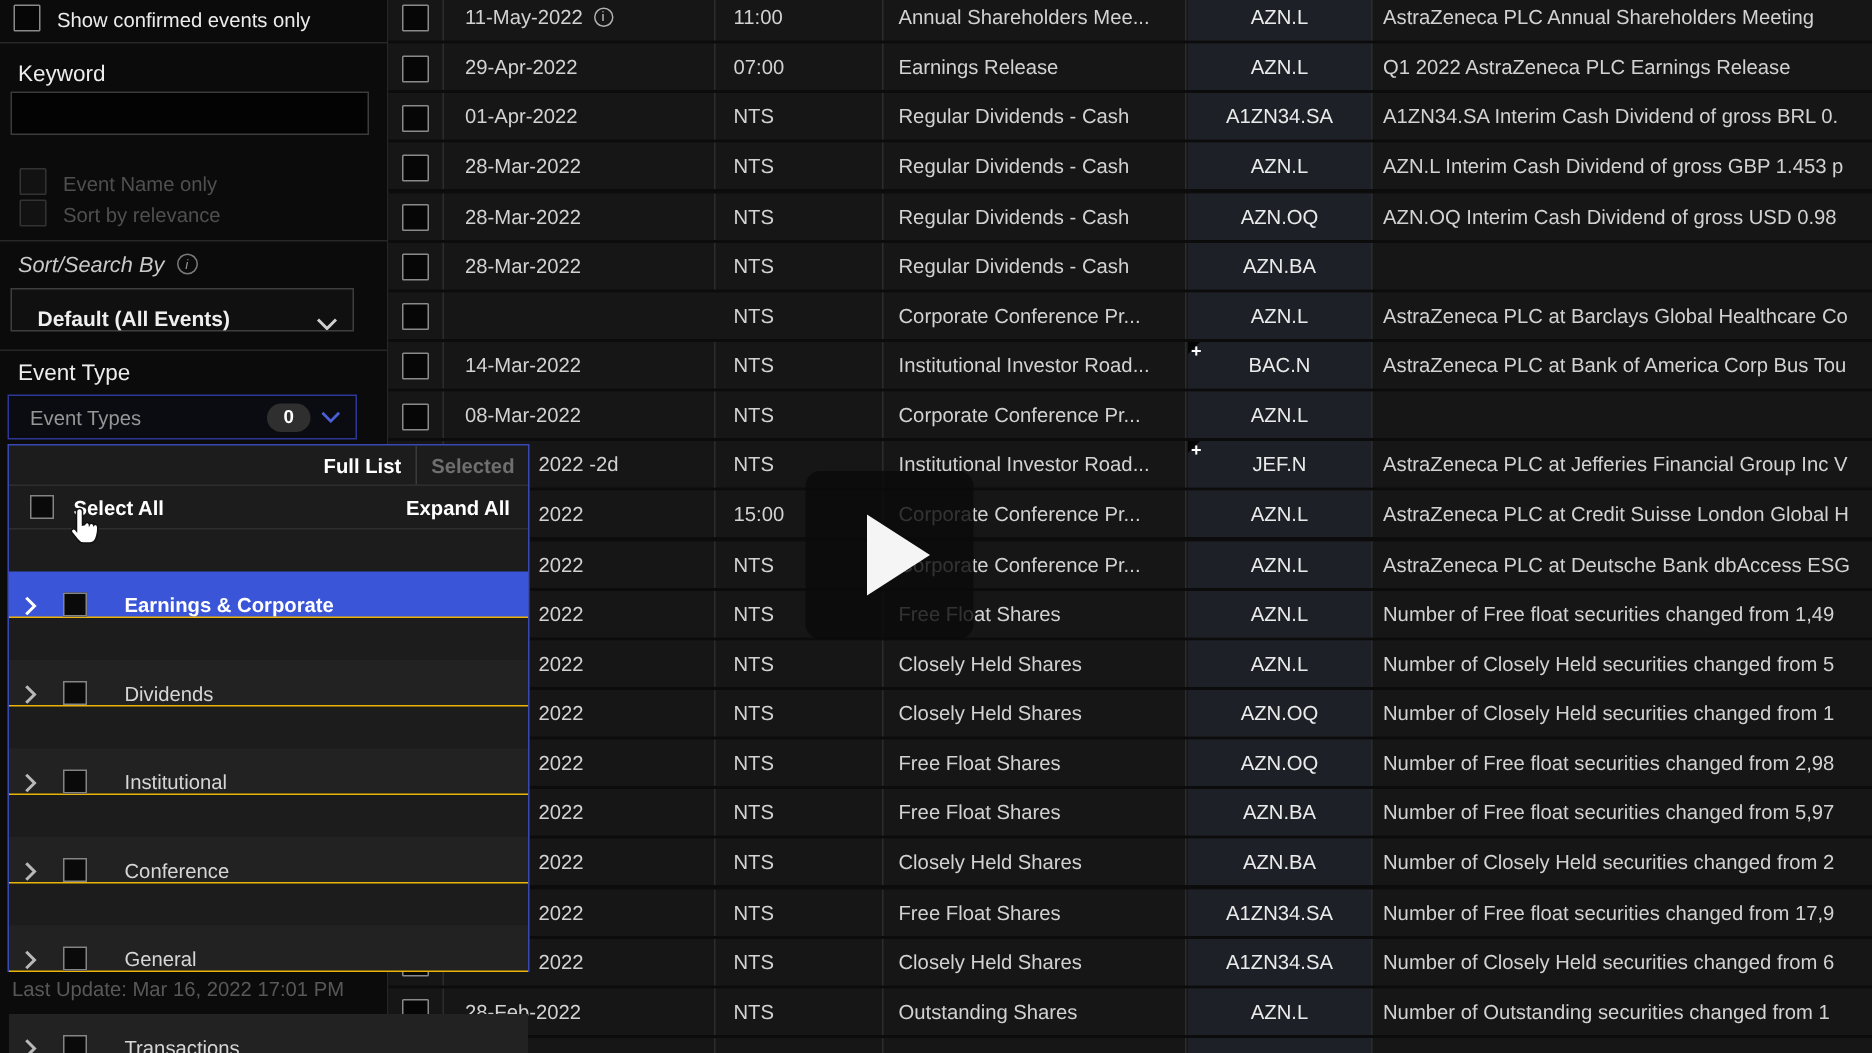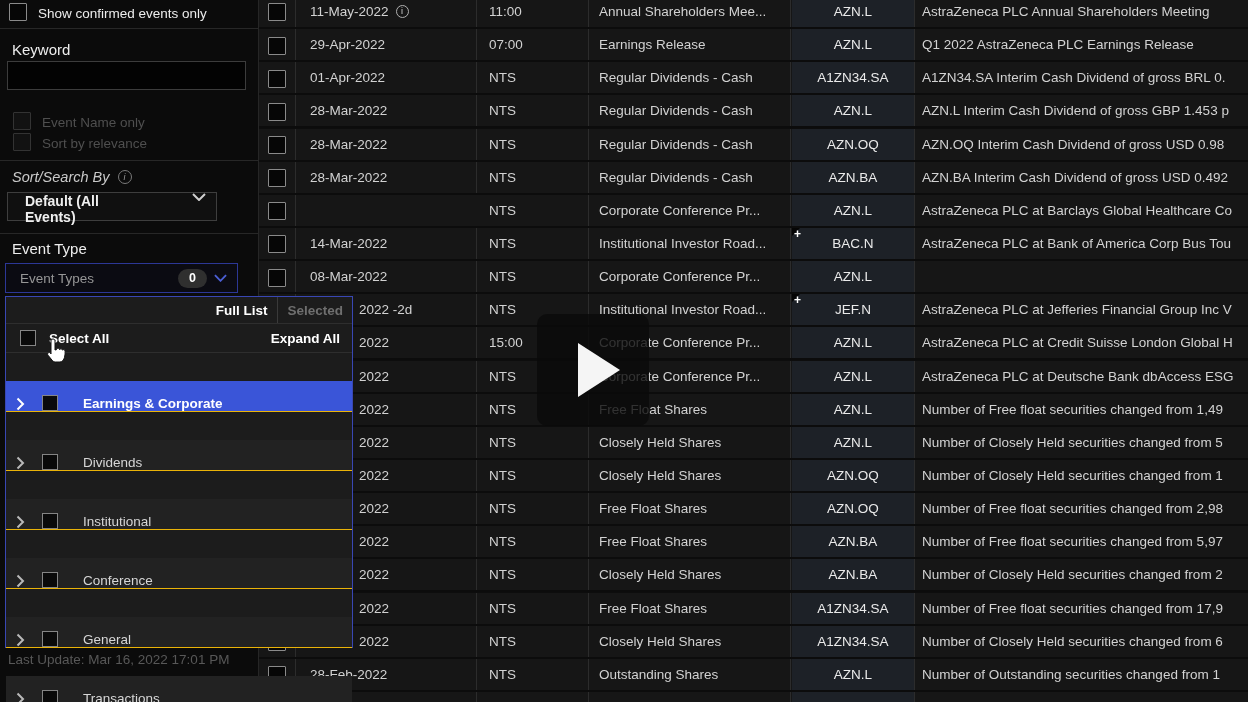--- a/index.html
+++ b/index.html
@@ -27,21 +27,21 @@
   .sidebar{position:absolute;left:0;top:0;width:258px;height:702px;background:#0b0b0b;z-index:2;}
   .divider{position:absolute;left:0;width:258px;height:0;border-top:1px solid #272727;}
   .cb-row{position:absolute;display:flex;align-items:flex-end;gap:11px;}
   .sb-cb{width:16px;height:16px;border:1px solid #8a8a8a;background:#060606;flex:none;border-radius:1px;}
   .sb-cb.disabled{border-color:#333;background:#121212;}
   .lbl{color:#ececec;}
   .lbl.dim{color:#4f4f4f;}
   .sec-label{position:absolute;left:12px;font-size:15px;color:#ededed;}
   .keyword-input{position:absolute;left:7px;top:61px;width:225px;height:27px;background:#030303;border:1px solid #3c3c3c;color:#ddd;padding:0 6px;font-family:"Liberation Sans",sans-serif;}
   .info-sm{display:inline-block;width:12px;height:12px;border:1px solid #7a7a7a;border-radius:50%;font-size:9px;line-height:12px;text-align:center;color:#999;margin-left:8px;vertical-align:2px;}
-  .select-box{position:absolute;left:7px;top:192px;width:210px;height:29px;background:#101010;border:1px solid #3e3e3e;display:flex;align-items:flex-start;box-sizing:border-box;gap:44px;}
+  .select-box{position:absolute;left:7px;top:192px;width:229px;height:29px;background:#101010;border:1px solid #3e3e3e;display:flex;align-items:flex-end;box-sizing:border-box;gap:44px;}
   .select-box .val{margin-left:17px;color:#efefef;font-weight:700;font-size:14px;}
   .chev-down{margin-left:auto;margin-right:10px;color:#cfcfcf;display:flex;}
   .et-btn{position:absolute;left:5px;top:263px;width:233px;height:30px;background:#0b0b12;border:1px solid #2c3796;display:flex;align-items:center;box-sizing:border-box;}
   .et-btn .ph{margin-left:14px;color:#969696;}
   .et-badge{margin-left:auto;background:#2f2f2f;border-radius:10px;min-width:29px;height:19px;line-height:19px;text-align:center;color:#fff;font-size:12.5px;font-weight:700;}
   .et-btn .chev-down{margin-left:7px;color:#4b5fd6;}
   .last-update{position:absolute;left:8px;top:652px;color:#585858;}
   .btn{position:absolute;background:#343434;border:1px solid #525252;color:#f2f2f2;text-align:center;font-family:"Liberation Sans",sans-serif;font-size:13.5px;box-sizing:border-box;}
   .search-btn{left:100px;top:677px;width:68px;height:27px;line-height:25px;}
   .reset-btn{left:177px;top:677px;width:58px;height:27px;line-height:25px;}
@@ -118,21 +118,20 @@
         <div class="cell c-type">Regular Dividends - Cash</div>
         <div class="cell c-ric"><span>AZN.OQ</span></div>
         <div class="cell c-desc">AZN.OQ Interim Cash Dividend of gross USD 0.98</div>
       </div>
       <div class="t-row" style="top: 161.7px;">
         <div class="cell c-check"><span class="tbl-cb"></span></div>
         <div class="cell c-date"><span>28-Mar-2022</span></div>
         <div class="cell c-time">NTS</div>
         <div class="cell c-type">Regular Dividends - Cash</div>
         <div class="cell c-ric"><span>AZN.BA</span></div>
-        <div class="cell c-desc">AZN.BA Interim Cash Dividend of gross USD 0.492</div>
       </div>
       <div class="t-row" style="top: 194.84px;">
         <div class="cell c-check"><span class="tbl-cb"></span></div>
         <div class="cell c-time">NTS</div>
         <div class="cell c-type">Corporate Conference Pr...</div>
         <div class="cell c-ric"><span>AZN.L</span></div>
         <div class="cell c-desc">AstraZeneca PLC at Barclays Global Healthcare Co</div>
       </div>
       <div class="t-row" style="top: 227.98px;">
         <div class="cell c-check"><span class="tbl-cb"></span></div>

